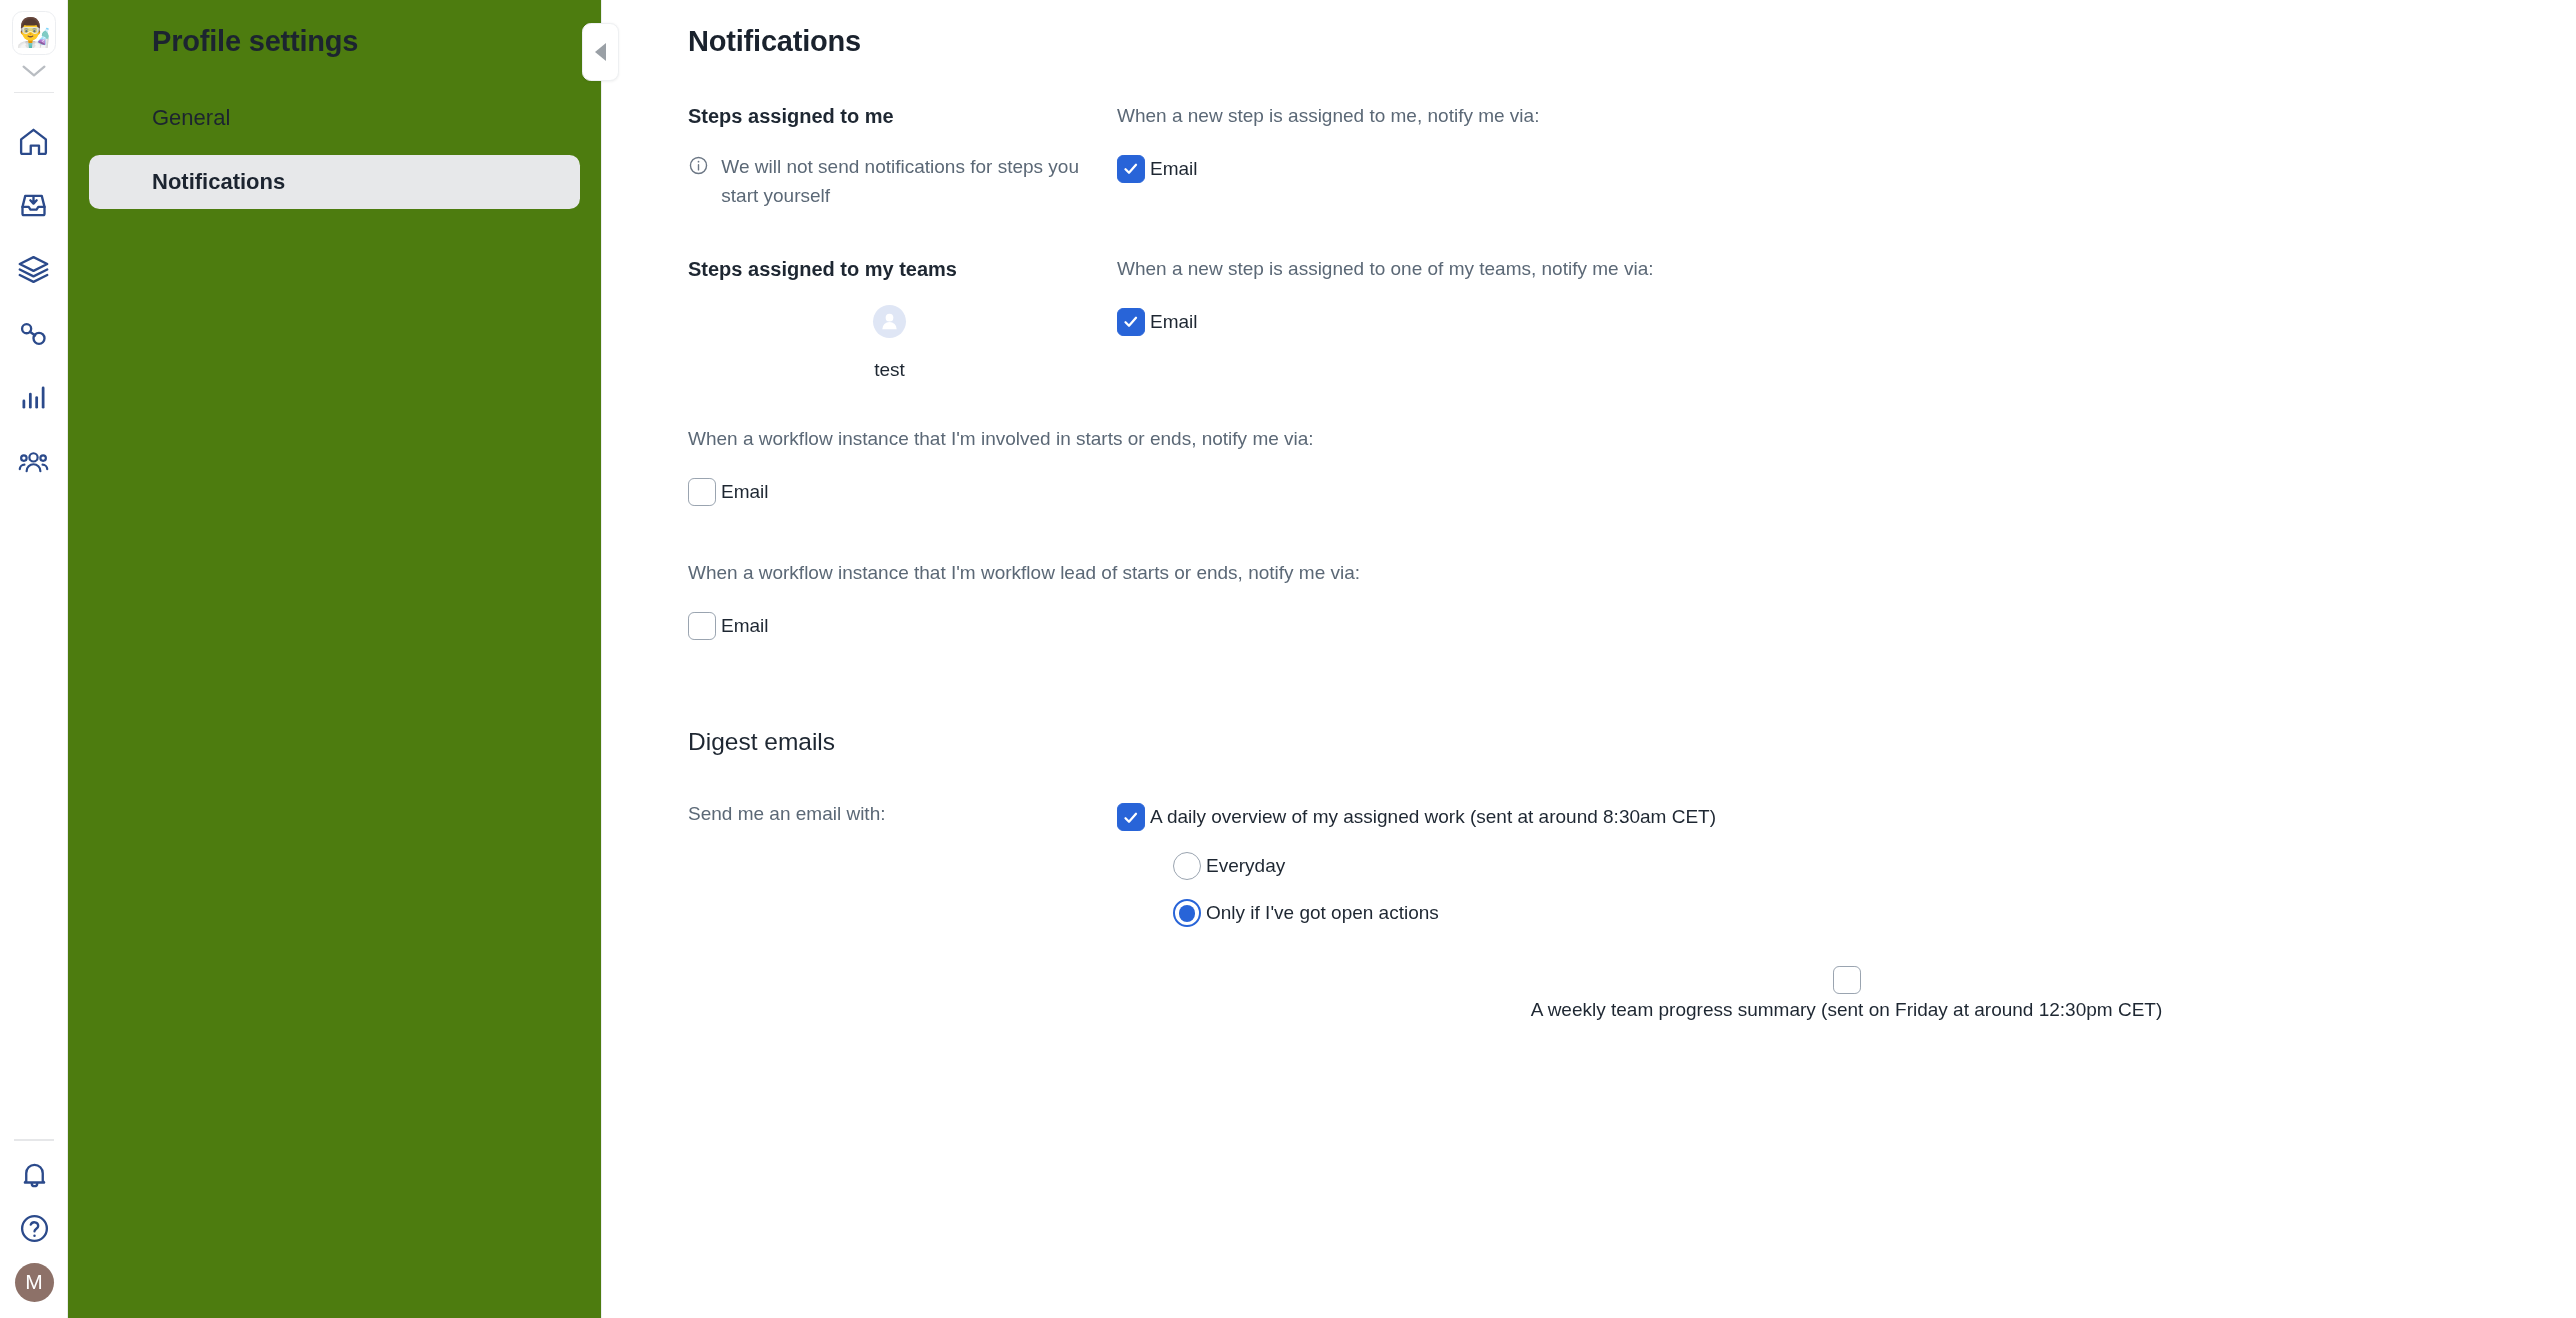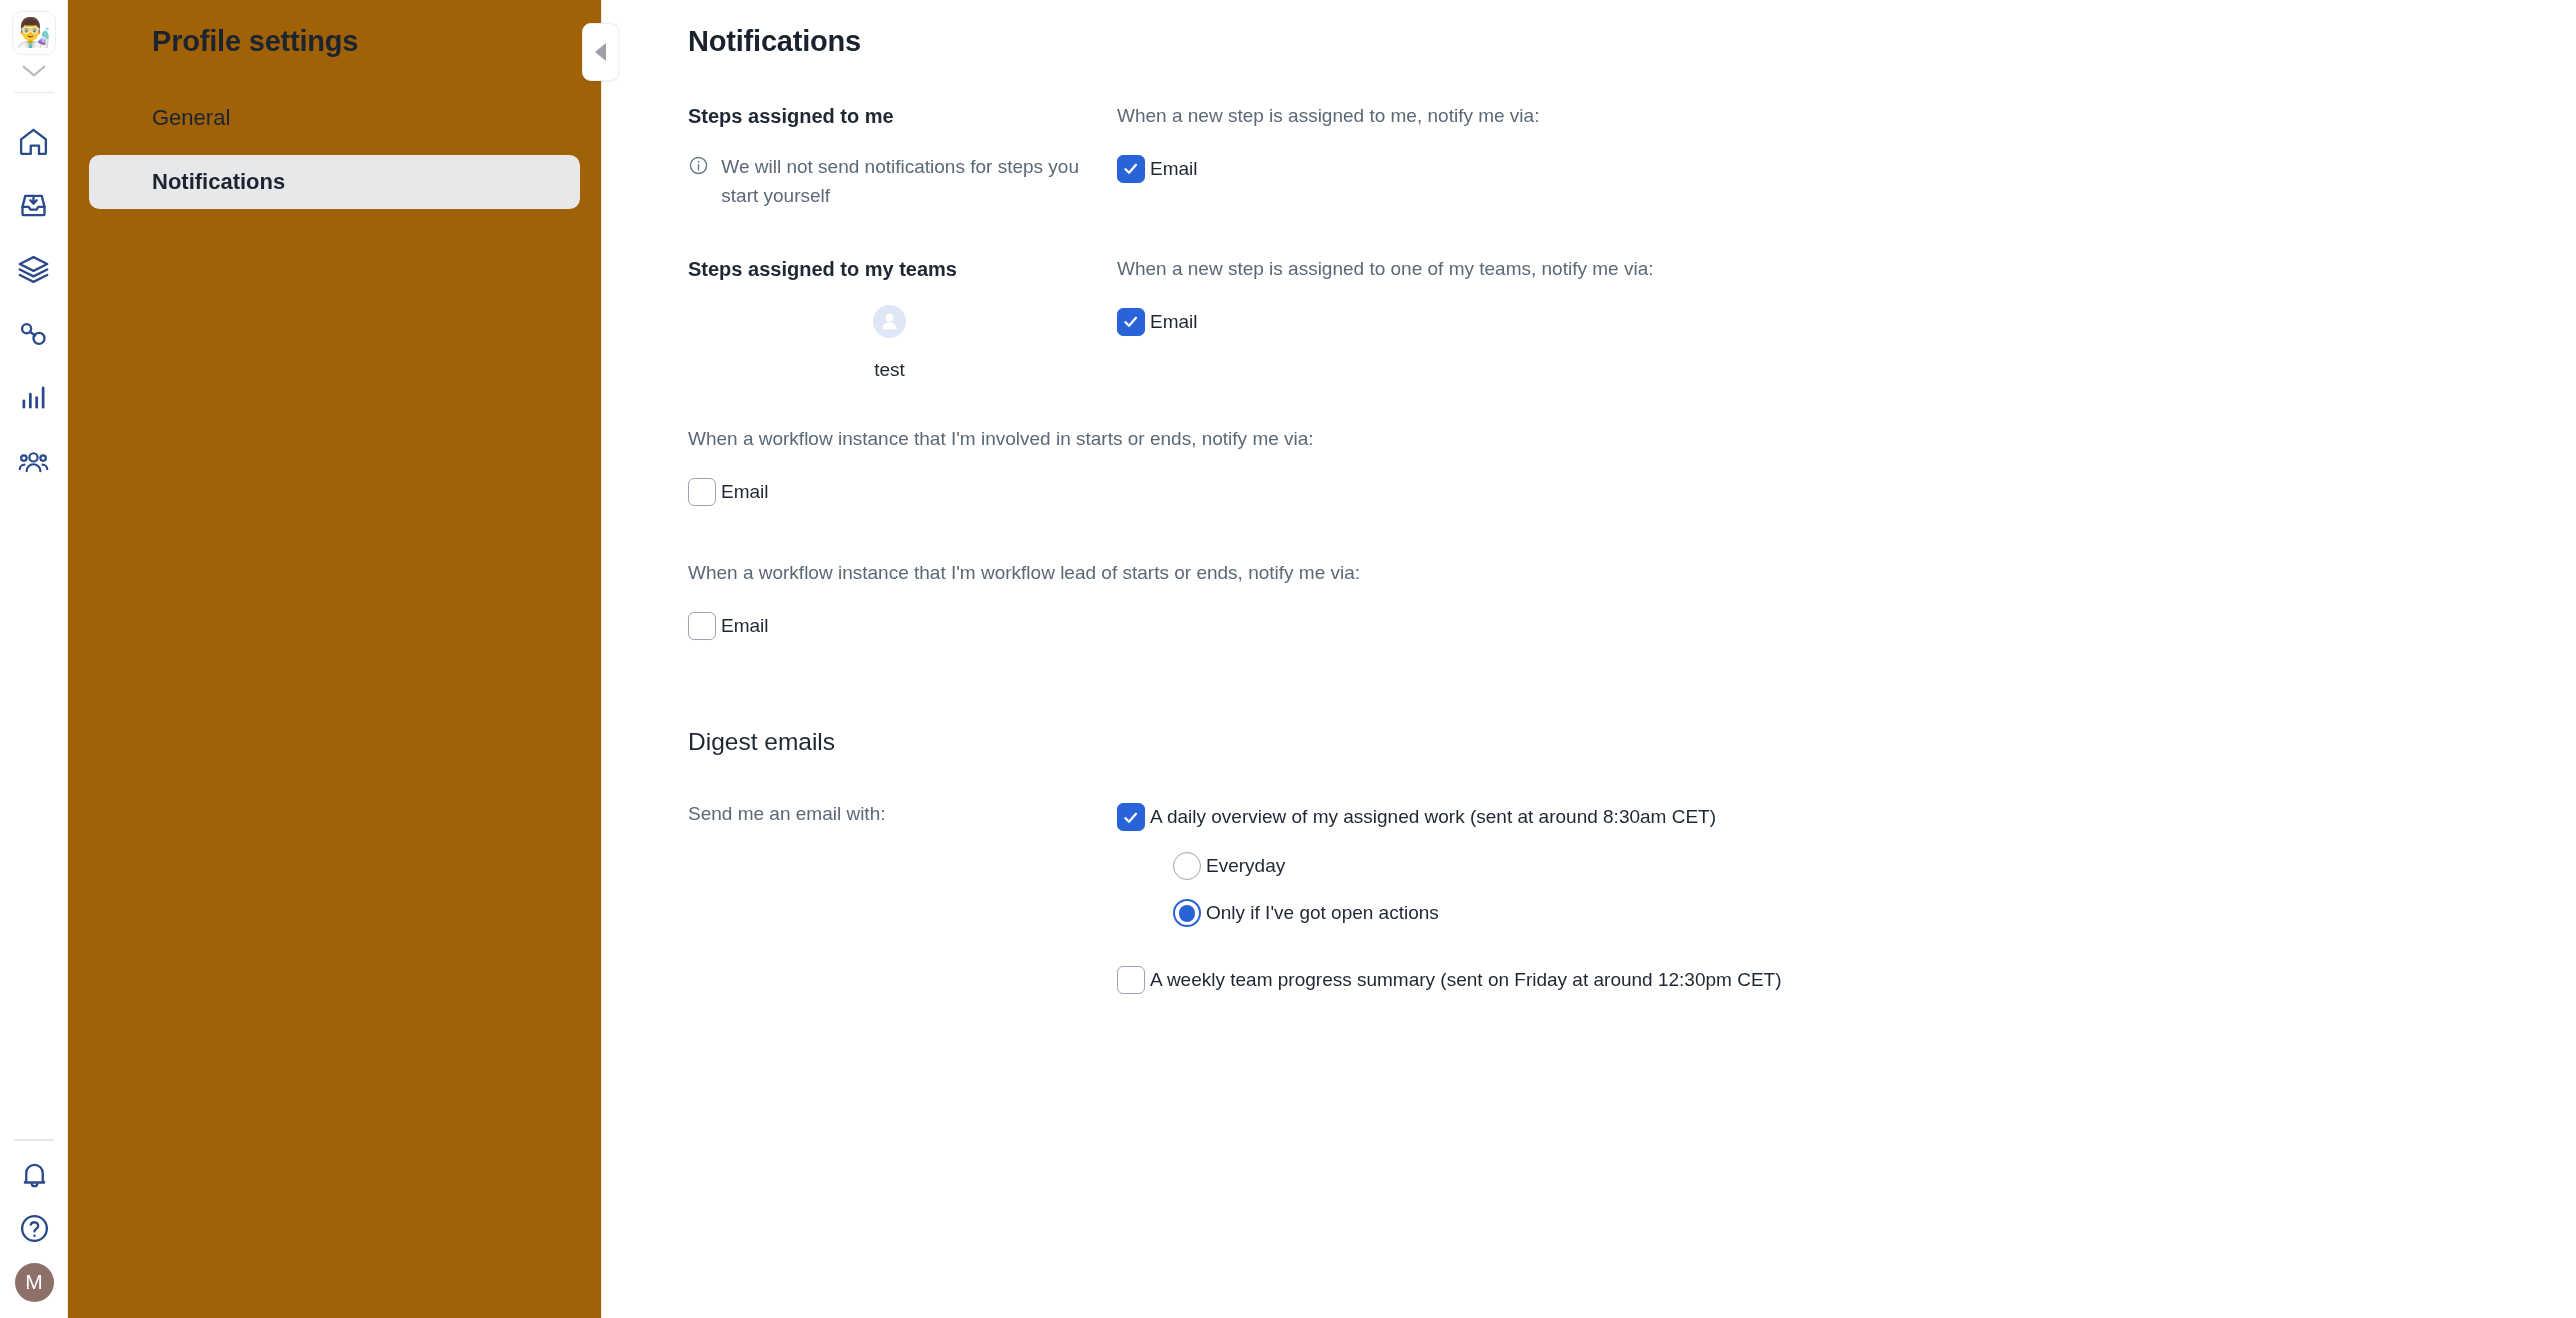--- a/index.html
+++ b/index.html
@@ -52,21 +52,21 @@
     width: 39px; height: 39px; border-radius: 50%;
     background: #8d7168; color: #ffffff;
     display: flex; align-items: center; justify-content: center;
     font-size: 21px; font-weight: 400;
     margin-top: 7px; cursor: pointer;
   }
 
   
   .panel {
     width: 534px; flex: 0 0 534px; height: 1319px;
-    background: #a16207;
+    background: #4d7c0f;
     position: relative;
     border-right: 0.9px solid #eceef0;
   }
   .panel-title {
     margin: 24.5px 0 0 84px;
     font-size: 29px; font-weight: 700; color: #1c2430;
     letter-spacing: -0.2px;
   }
   .panel-nav { margin-top: 33px; padding: 0 21px 0 21px; }
   .nav-item {
@@ -143,21 +143,21 @@
   .radio.selected .dot { width: 16.6px; height: 16.6px; }
 
   .digest-title { font-size: 24.5px; color: #1e2732; font-weight: 400; }
   .digest-section { margin-top: 81px; }
   .digest-body { display: flex; margin-top: 47px; }
   .digest-left { width: 429px; flex: 0 0 429px; }
   .digest-left-label { font-size: 19px; color: #5b6876; }
   .digest-right { flex: 1 1 auto; }
   .sub-opts { margin-left: 56px; margin-top: 21px; }
   .sub-opts .opt-row { margin-bottom: 19px; }
-  .weekly-row { margin-top: 39px; }
+  .weekly-row { margin-top: 39px; flex-direction: column; }
 </style>
 </head>
 <body>
 
 <div class="app">
 
   <div class="rail">
     <div class="rail-avatar">
       <span>👨‍🔬</span>
     </div>

